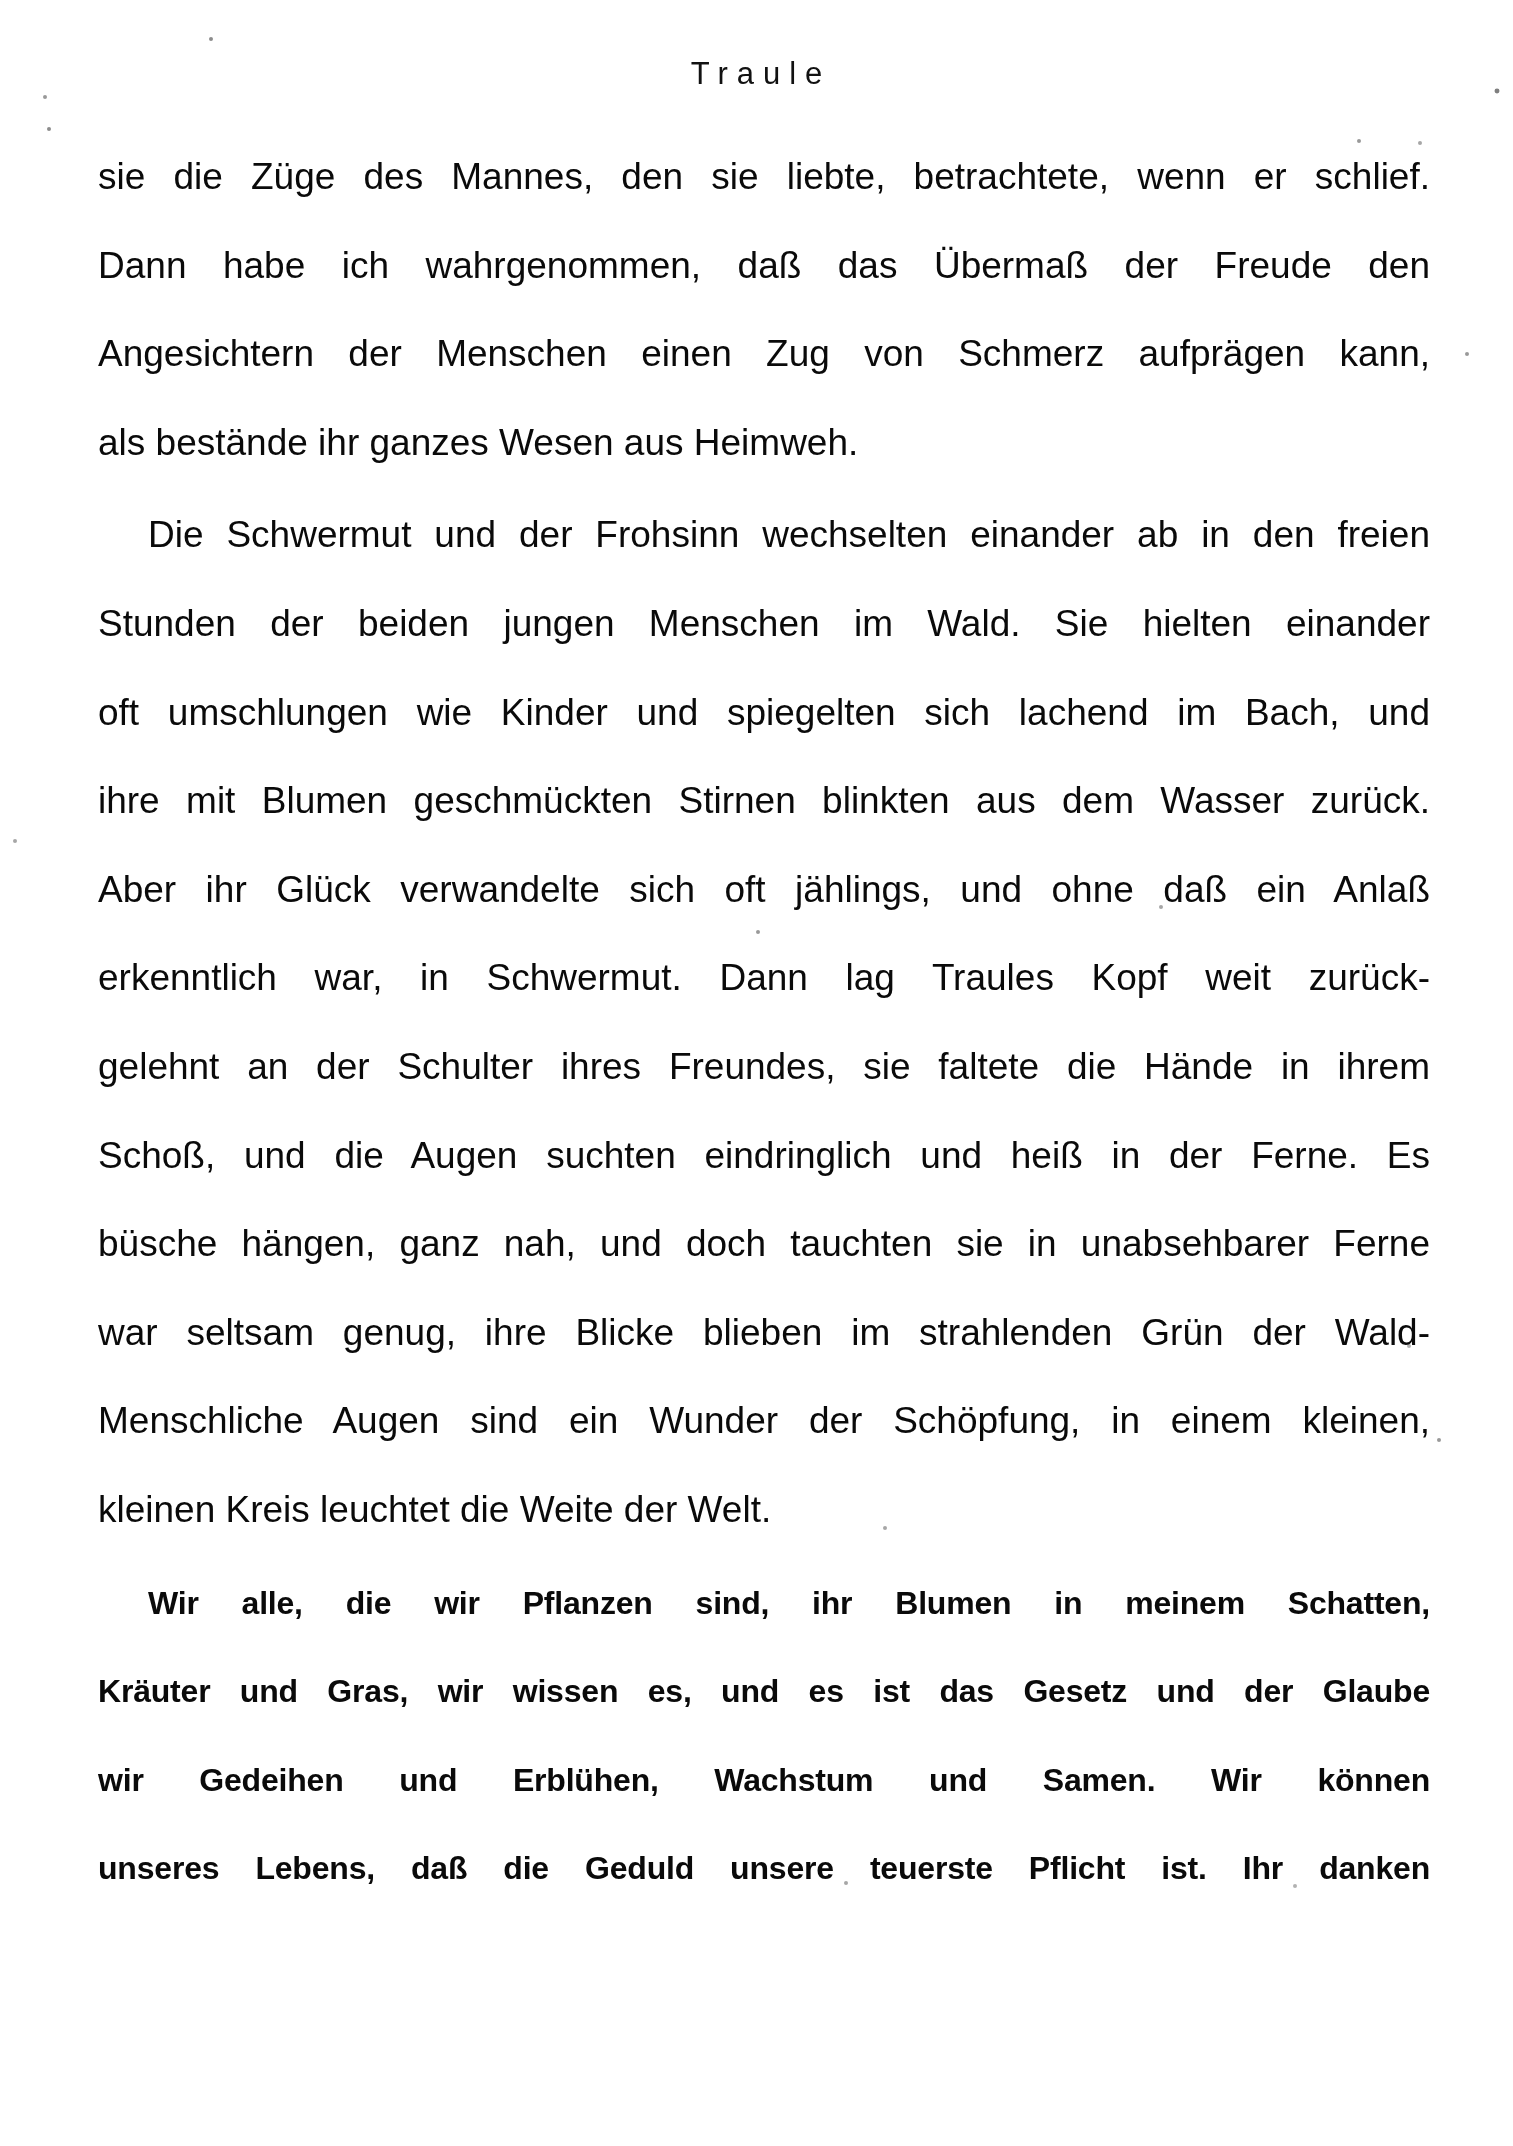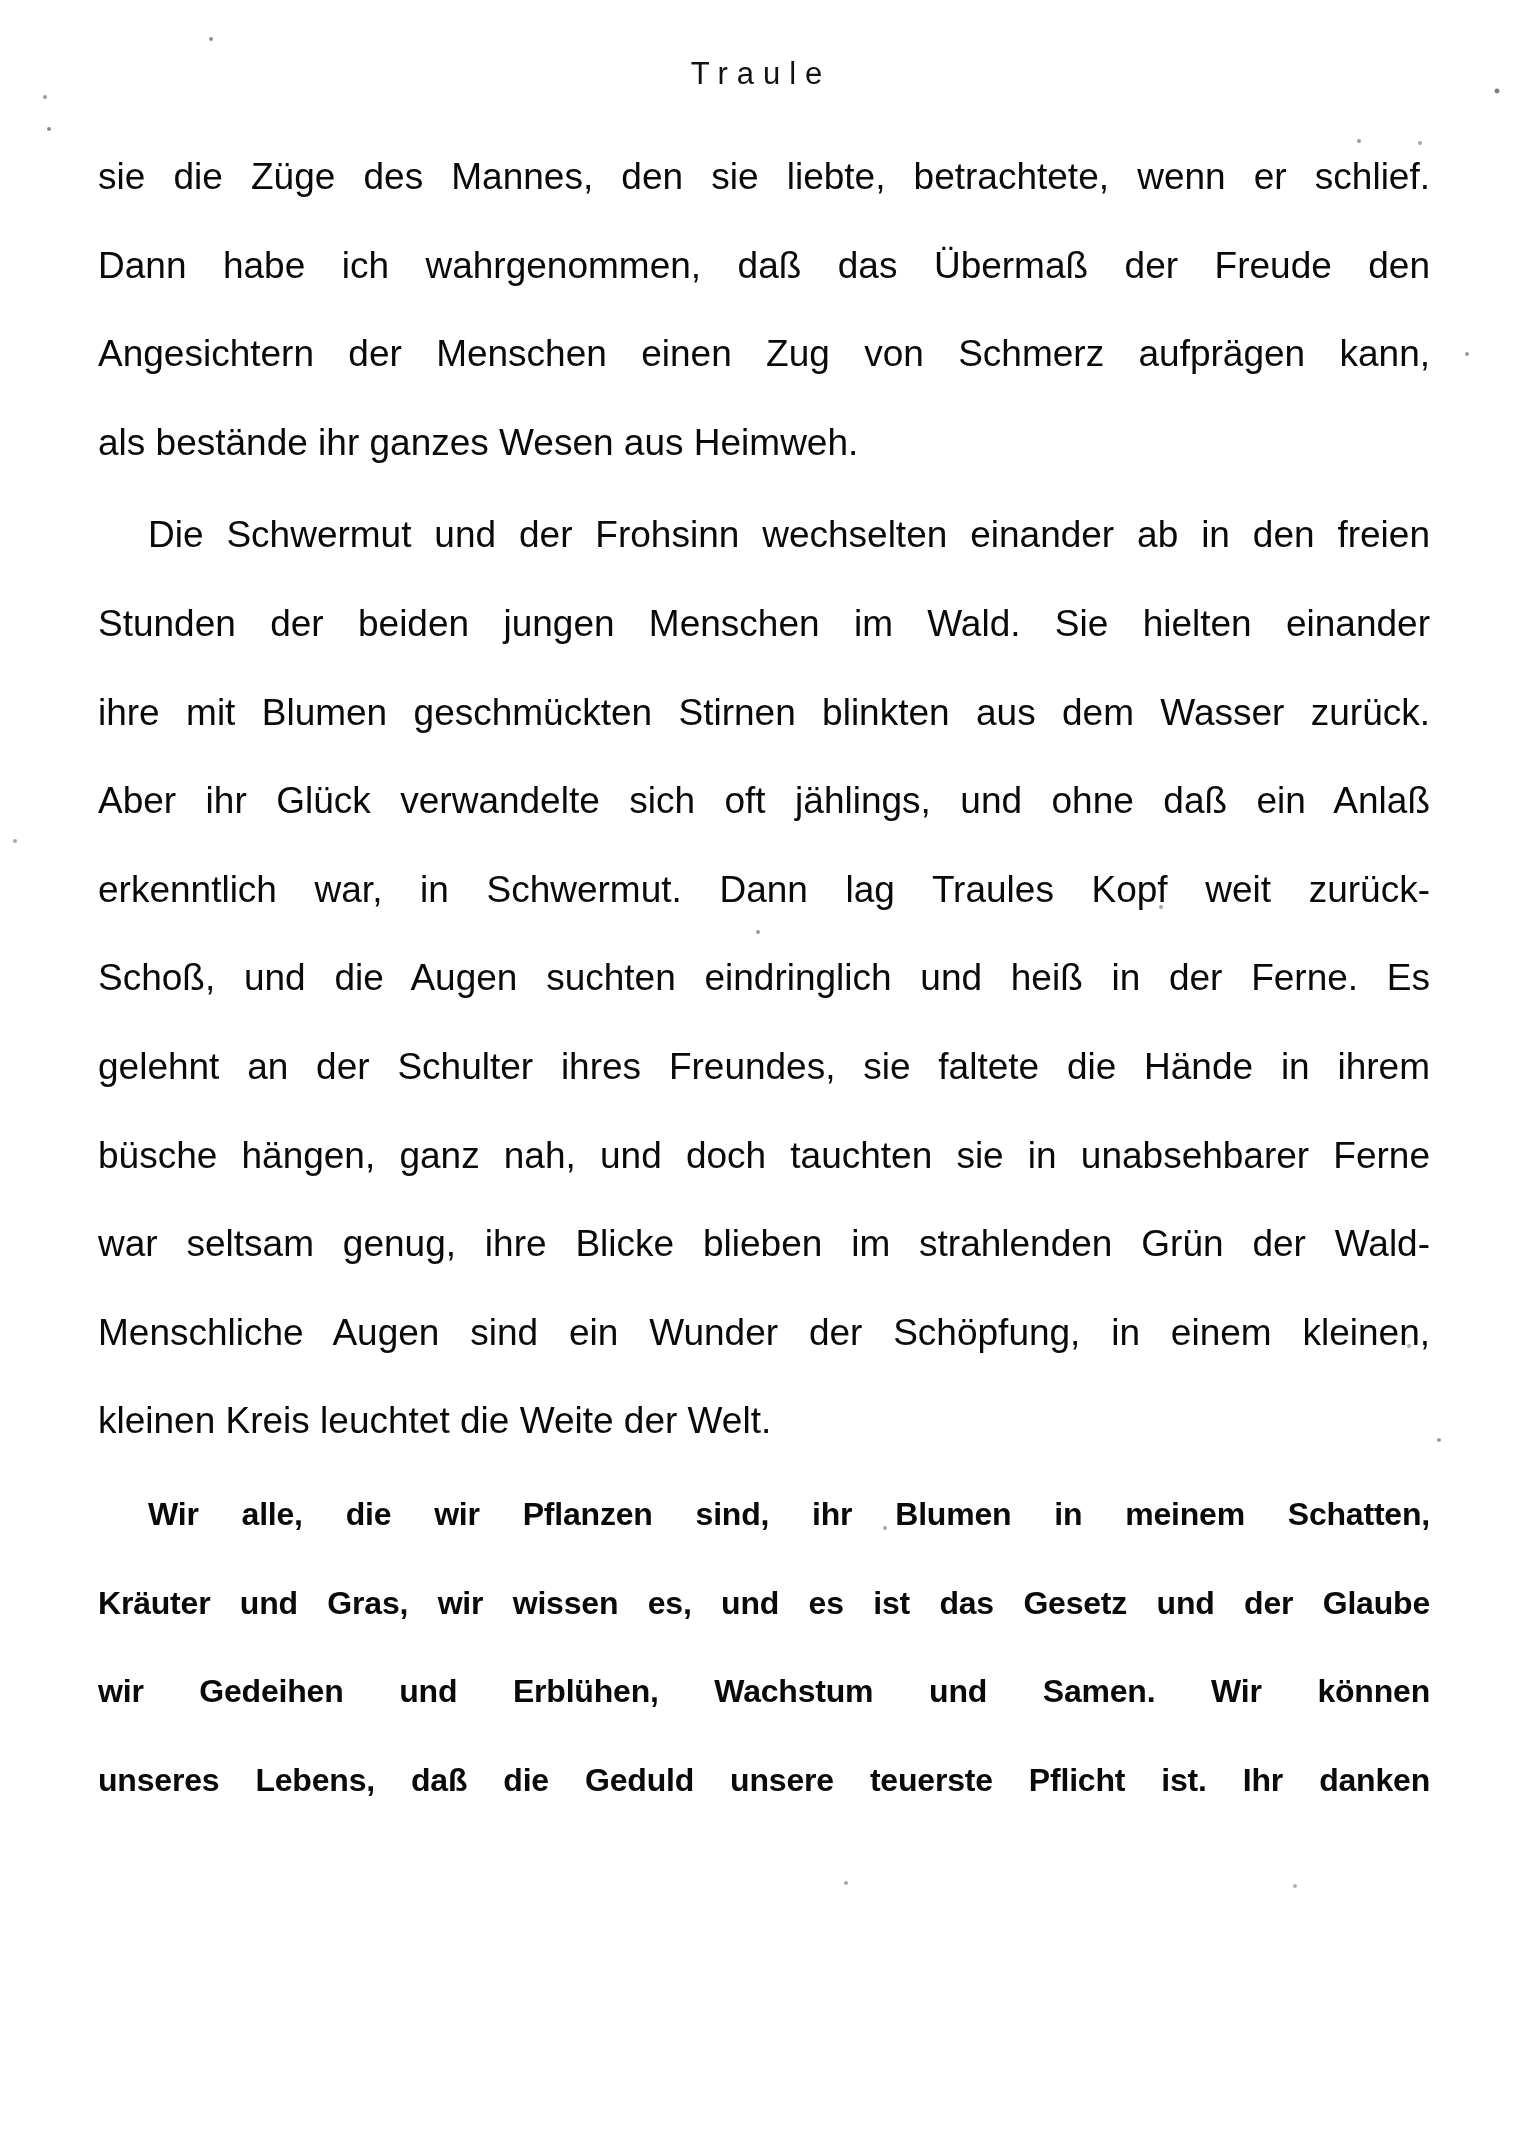--- a/index.html
+++ b/index.html
@@ -107,25 +107,26 @@
     <section class="para">
       <div class="line">sie die Züge des Mannes, den sie liebte, betrachtete, wenn er schlief.</div>
       <div class="line">Dann habe ich wahrgenommen, daß das Übermaß der Freude den</div>
       <div class="line">Angesichtern der Menschen einen Zug von Schmerz aufprägen kann,</div>
       <div class="line pg-end">als bestände ihr ganzes Wesen aus Heimweh.</div>
     </section>
 
     <section class="para">
       <div class="line p-start">Die Schwermut und der Frohsinn wechselten einander ab in den freien</div>
       <div class="line">Stunden der beiden jungen Menschen im Wald. Sie hielten einander</div>
+      <div class="line">oft umschlungen wie Kinder und spiegelten sich lachend im Bach, und</div>
       <div class="line">ihre mit Blumen geschmückten Stirnen blinkten aus dem Wasser zurück.</div>
       <div class="line">Aber ihr Glück verwandelte sich oft jählings, und ohne daß ein Anlaß</div>
       <div class="line">erkenntlich war, in Schwermut. Dann lag Traules Kopf weit zurück-</div>
+      <div class="line">gelehnt an der Schulter ihres Freundes, sie faltete die Hände in ihrem</div>
       <div class="line">Schoß, und die Augen suchten eindringlich und heiß in der Ferne. Es</div>
-      <div class="line">gelehnt an der Schulter ihres Freundes, sie faltete die Hände in ihrem</div>
       <div class="line">büsche hängen, ganz nah, und doch tauchten sie in unabsehbarer Ferne</div>
       <div class="line">war seltsam genug, ihre Blicke blieben im strahlenden Grün der Wald-</div>
       <div class="line">Menschliche Augen sind ein Wunder der Schöpfung, in einem kleinen,</div>
       <div class="line pg-end">kleinen Kreis leuchtet die Weite der Welt.</div>
     </section>
 
     <section class="para quote">
       <div class="line p-start">Wir alle, die wir Pflanzen sind, ihr Blumen in meinem Schatten,</div>
       <div class="line">Kräuter und Gras, wir wissen es, und es ist das Gesetz und der Glaube</div>
       <div class="line">wir Gedeihen und Erblühen, Wachstum und Samen. Wir können</div>

